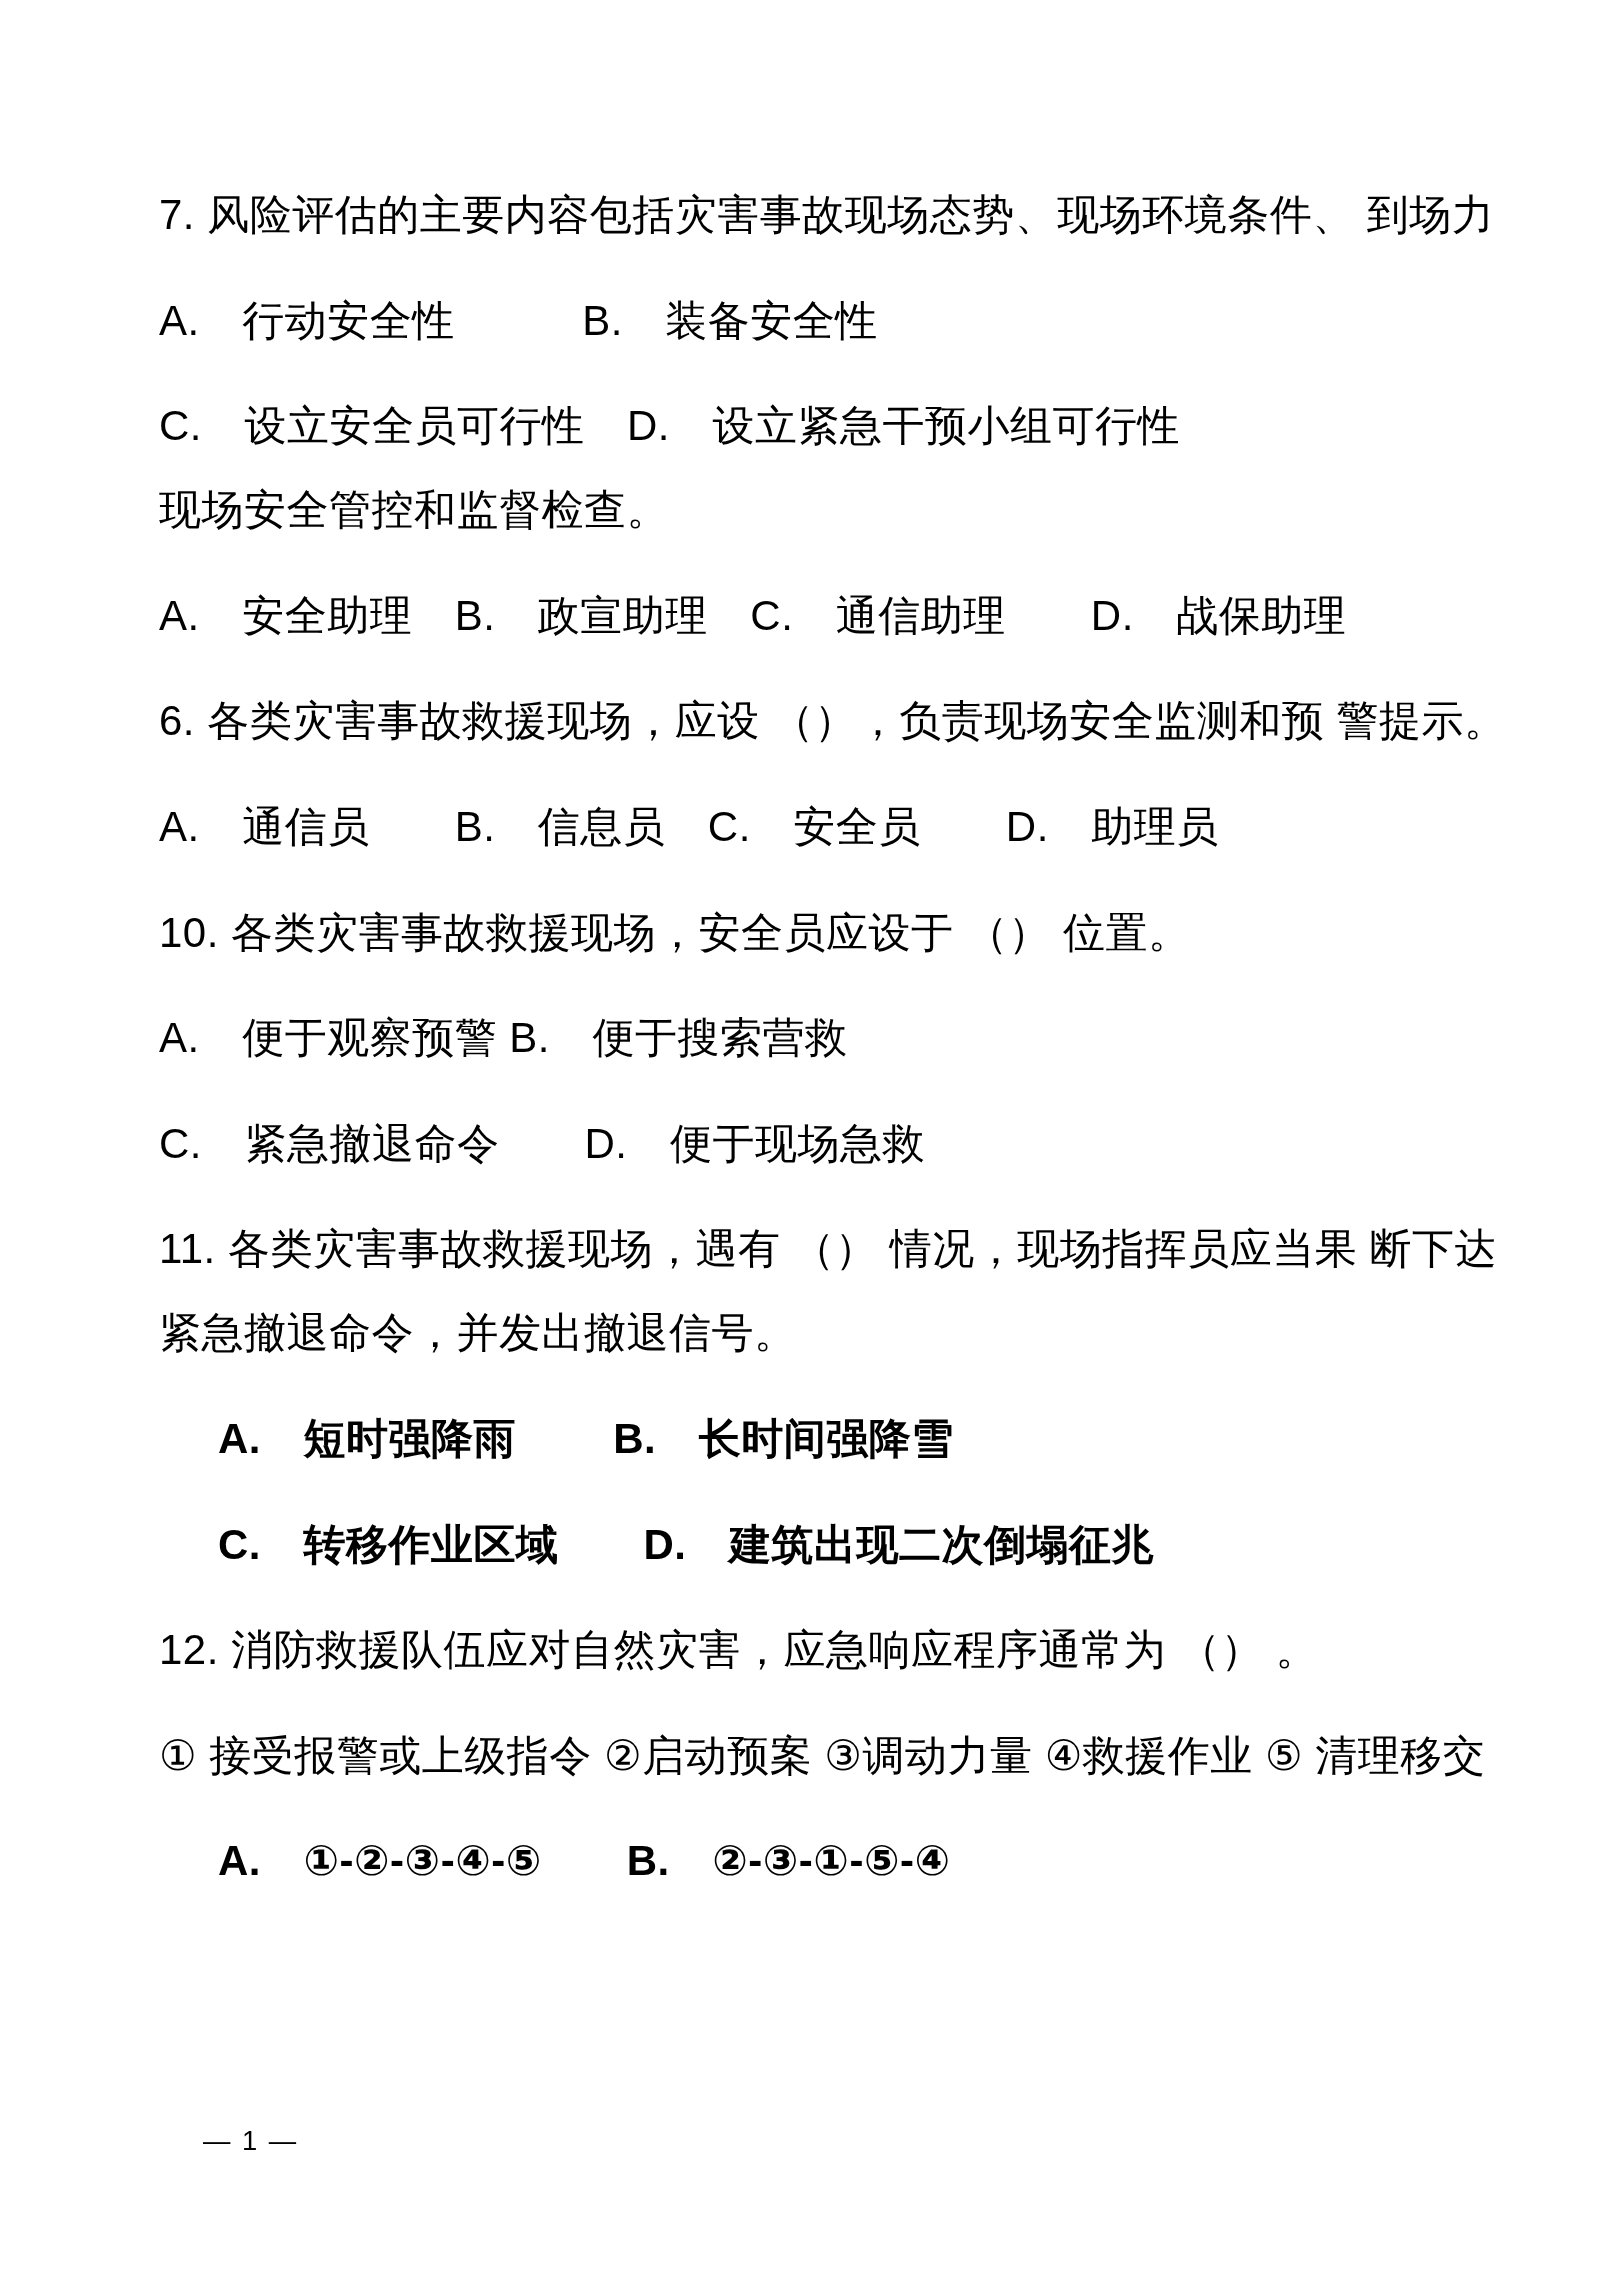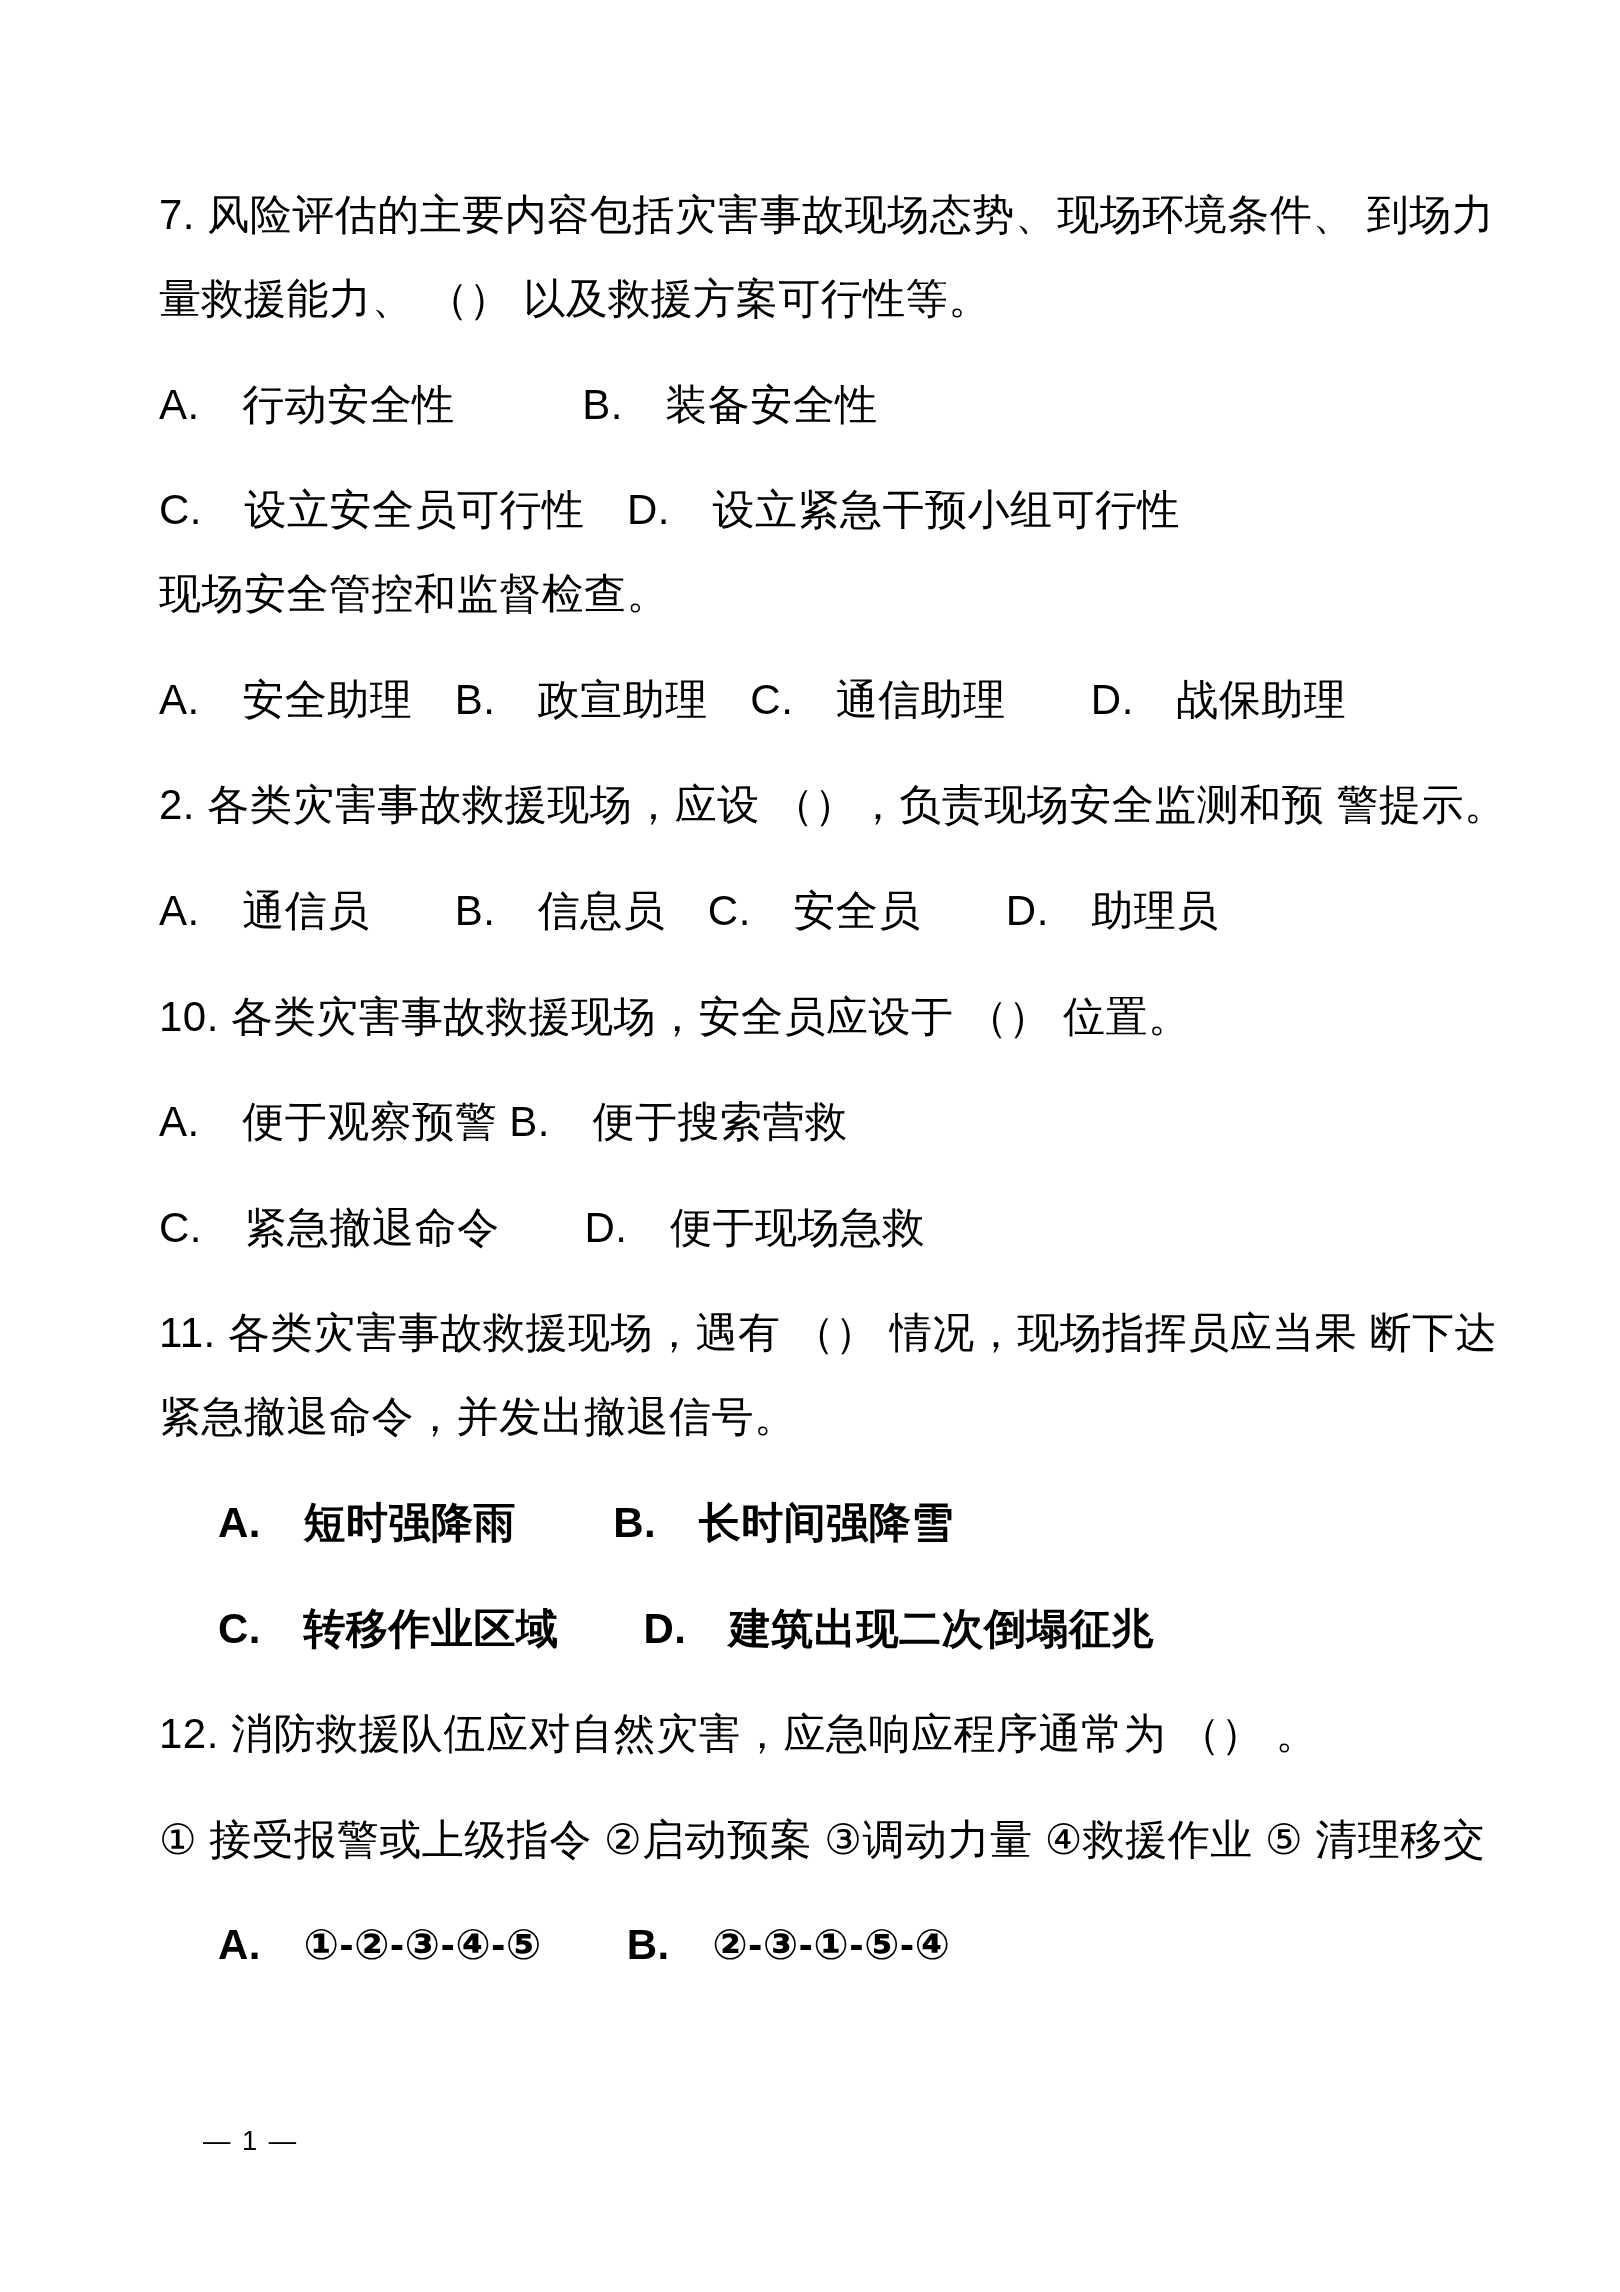--- a/index.html
+++ b/index.html
@@ -48,32 +48,31 @@
 </style>
 </head>
 <body>
 
 <div class="page">
 
   <div class="content">
 
     <section>
       <p class="ln first">7. 风险评估的主要内容包括灾害事故现场态势、现场环境条件、 到场力</p>
-      <p class="ln">量救援能力、 （） 以及救援方案可行性等。</p>
       <p class="ln pstart">A.　行动安全性　　　B.　装备安全性</p>
       <p class="ln pstart">C.　设立安全员可行性　D.　设立紧急干预小组可行性</p>
     </section>
 
     <section>
       <p class="ln">现场安全管控和监督检查。</p>
       <p class="ln pstart">A.　安全助理　B.　政宣助理　C.　通信助理　　D.　战保助理</p>
     </section>
 
     <section>
-      <p class="ln pstart">2. 各类灾害事故救援现场，应设 （），负责现场安全监测和预 警提示。</p>
+      <p class="ln pstart">6. 各类灾害事故救援现场，应设 （），负责现场安全监测和预 警提示。</p>
       <p class="ln pstart">A.　通信员　　B.　信息员　C.　安全员　　D.　助理员</p>
     </section>
 
     <section>
       <p class="ln pstart">10. 各类灾害事故救援现场，安全员应设于 （） 位置。</p>
       <p class="ln pstart">A.　便于观察预警 B.　便于搜索营救</p>
       <p class="ln pstart">C.　紧急撤退命令　　D.　便于现场急救</p>
     </section>
 
     <section>

